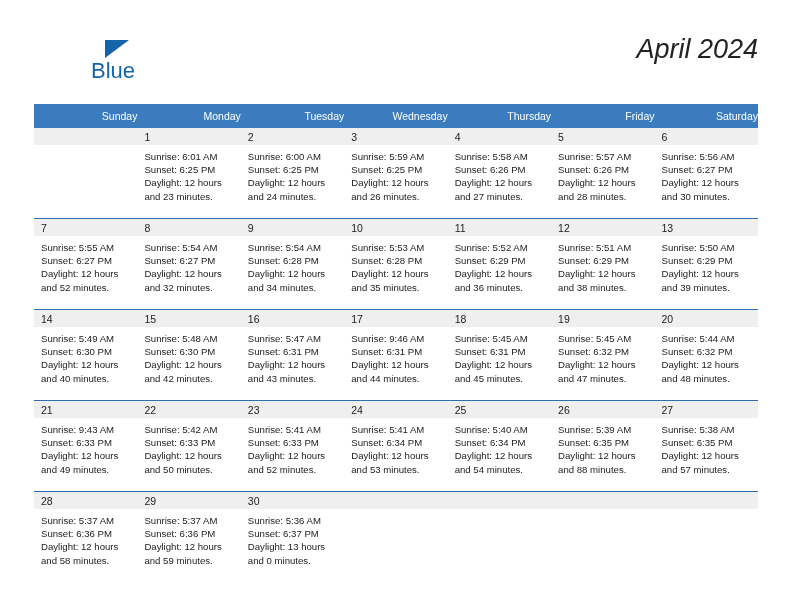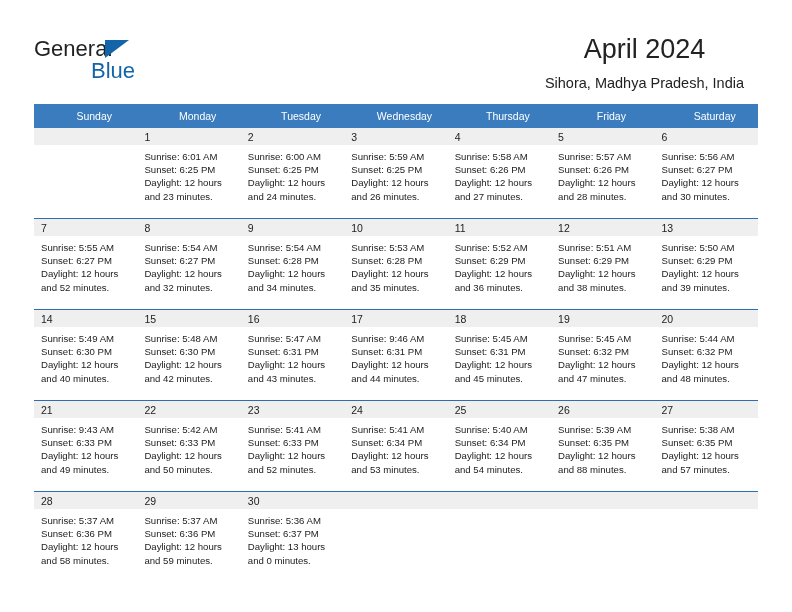--- a/index.html
+++ b/index.html
@@ -49,23 +49,24 @@
     position: absolute;
     left: 57px;
     top: 22px;
     font-size: 22px;
     color: #1464aa;
     line-height: 26px;
   }
 
   .title-block {
     position: absolute;
-    right: 48px;
+    right: 34px;
     top: 32px;
-    text-align: center;
+    text-align: right;
+    font-style: italic;
   }
   .cal-title {
     font-size: 27px;
     color: #222222;
     line-height: 34px;
     white-space: nowrap;
   }
   .cal-subtitle {
     margin-top: 8px;
     font-size: 14.5px;
@@ -84,21 +85,21 @@
   table.cal {
     width: 724px;
     border-collapse: collapse;
     table-layout: fixed;
   }
   table.cal th {
     background: #3b7cbf;
     color: #ffffff;
     font-weight: normal;
     font-size: 10.5px;
-    text-align: center;
+    text-align: right;
     padding: 6px 0 6px 17px;
     height: 10px;
     border: none;
   }
   td.daycell {
     vertical-align: top;
     padding: 0;
     border: none;
     border-top: 1.5px solid #2f6daf;
     height: 90px;
@@ -128,28 +129,26 @@
   .dayinfo div {
     white-space: nowrap;
   }
 </style>
 </head>
 <body>
 
 <div class="page">
 
   <div class="brand">
-    <span class="brand-general">General</span>
     <span class="brand-tri"></span>
     <span class="brand-blue">Blue</span>
   </div>
 
   <div class="title-block">
     <div class="cal-title">April 2024</div>
-    <div class="cal-subtitle">Sihora, Madhya Pradesh, India</div>
   </div>
 
   <div class="calendar">
     <table class="cal">
       <thead>
         <tr>
           <th>Sunday</th>
           <th>Monday</th>
           <th>Tuesday</th>
           <th>Wednesday</th>

